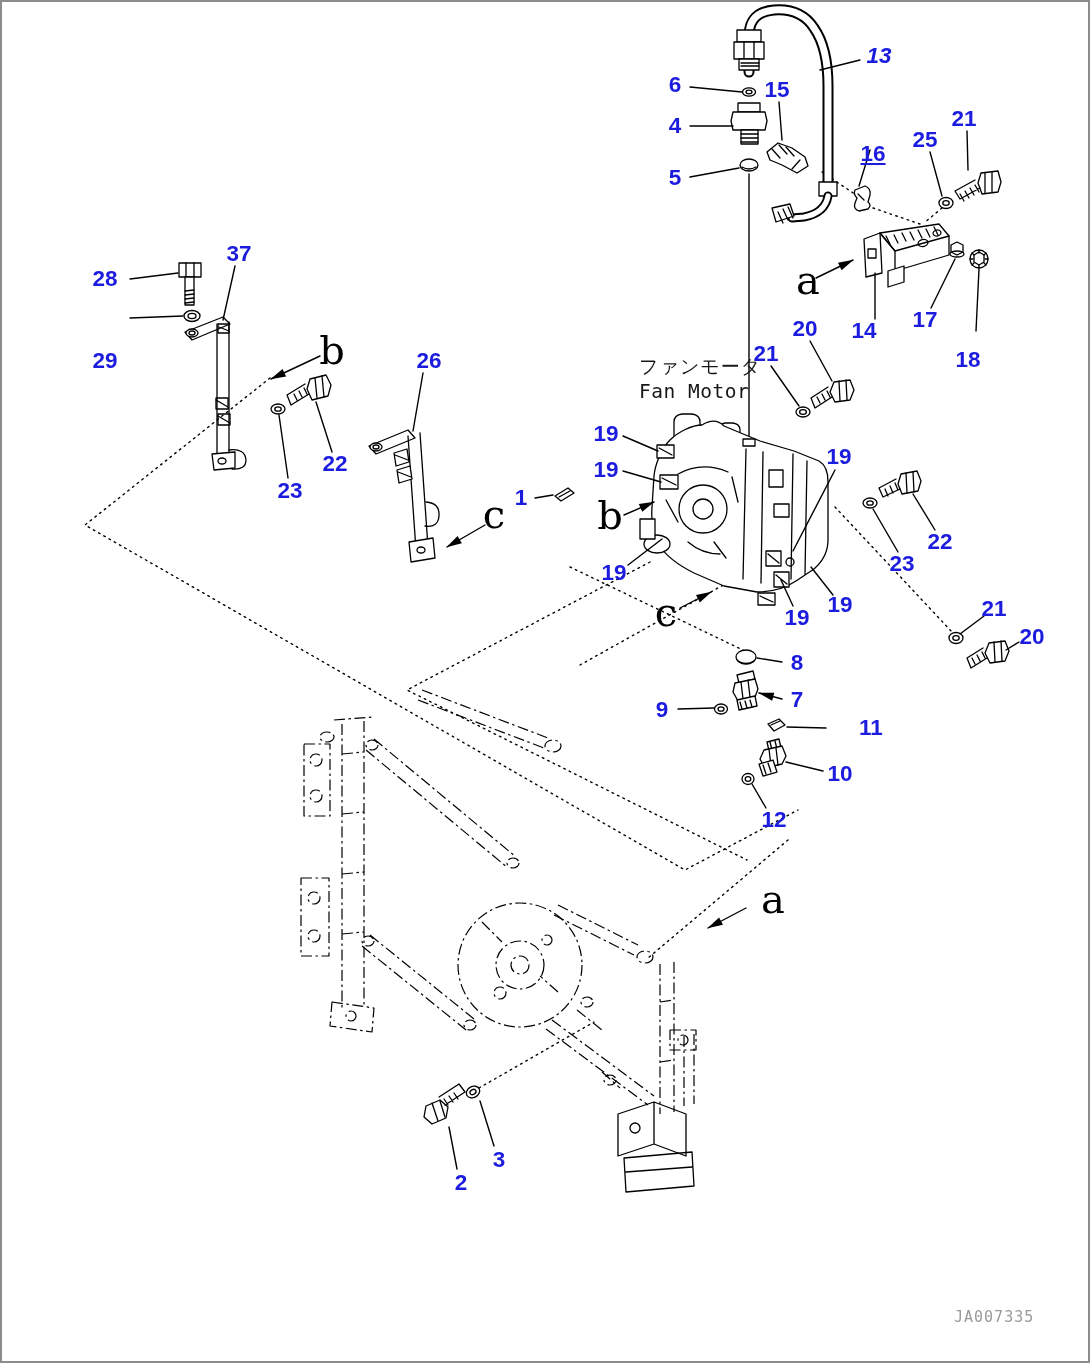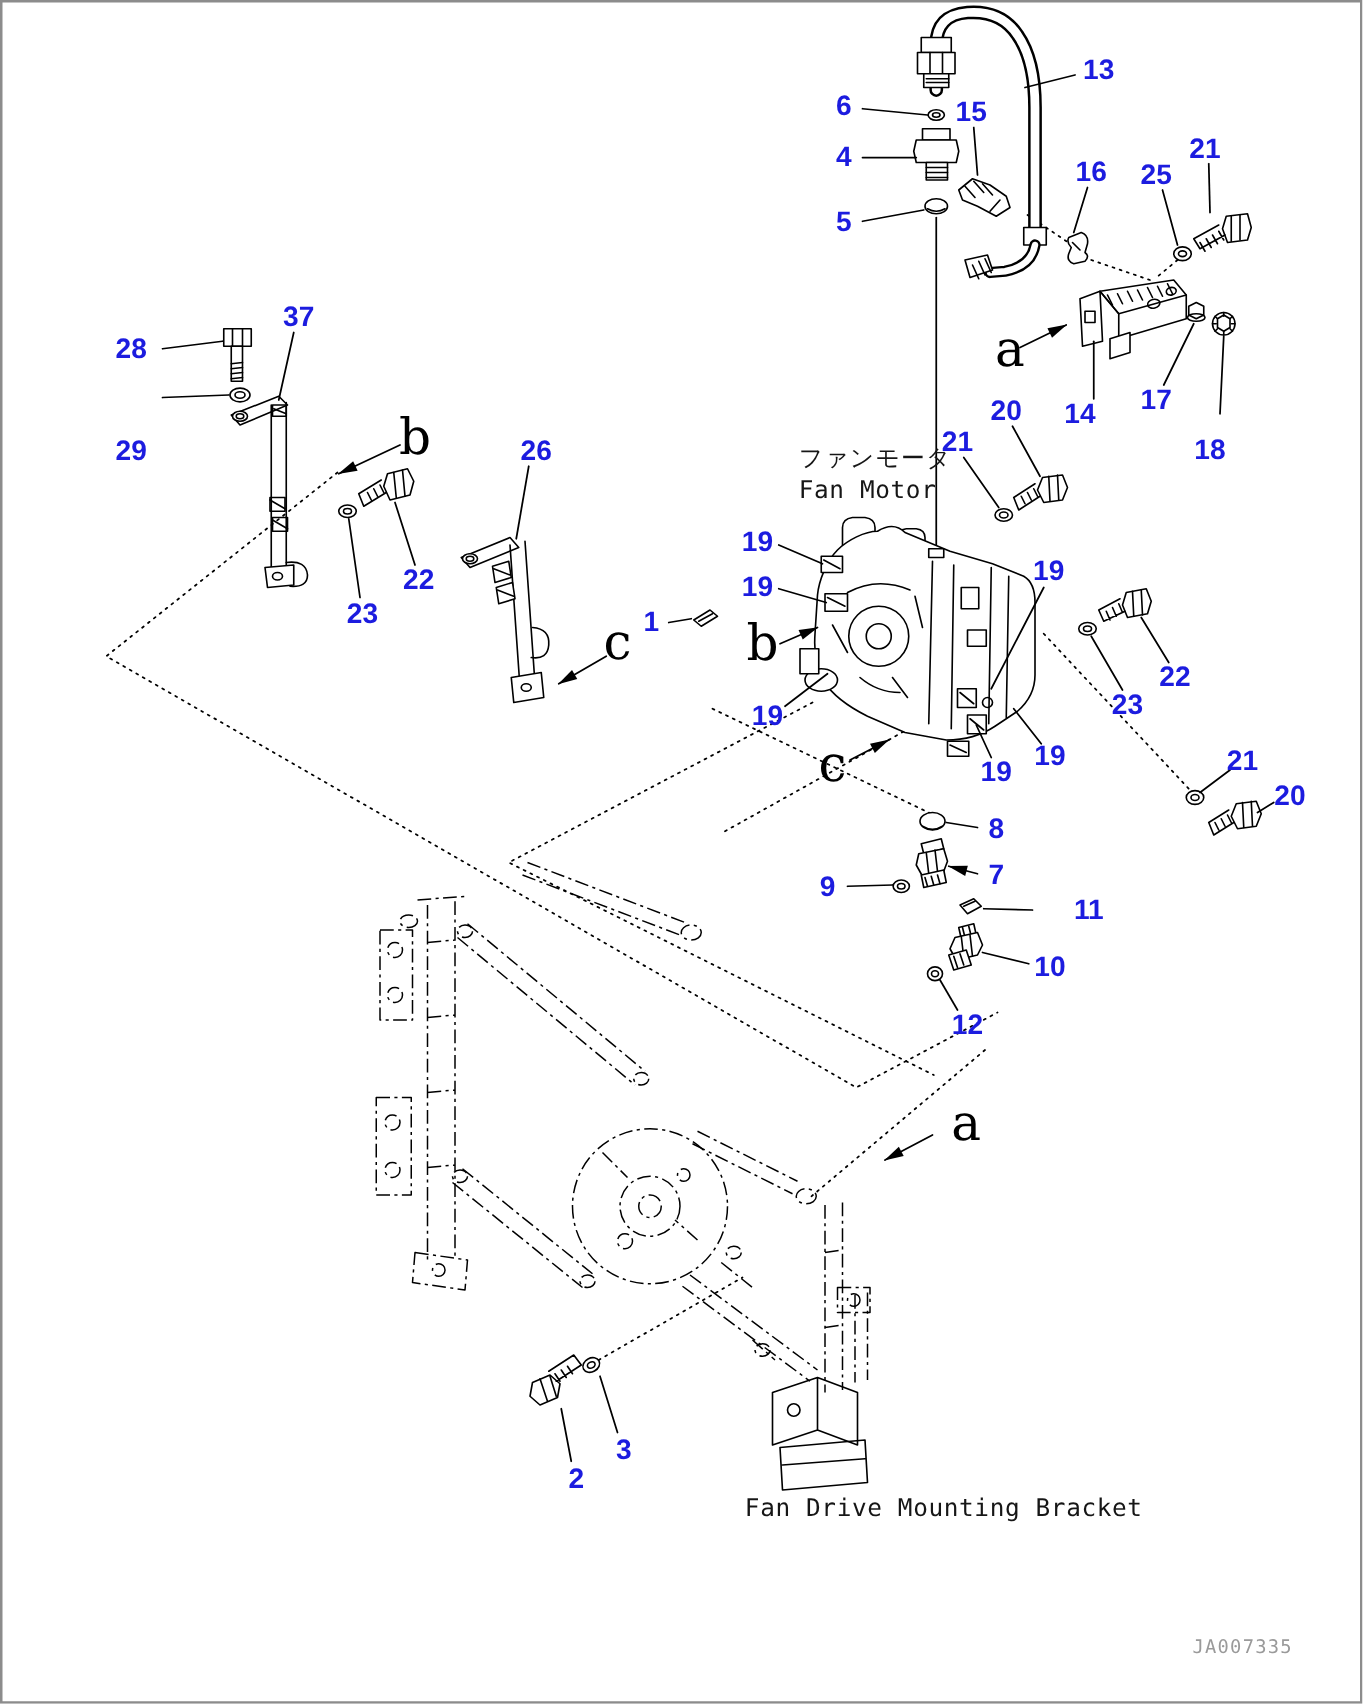--- a/index.html
+++ b/index.html
@@ -361,24 +361,24 @@
       <div class="callout" style="left: 497px; top: 1158px;">3</div>
       <div class="callout" style="left: 673px; top: 124px;">4</div>
       <div class="callout" style="left: 673px; top: 176px;">5</div>
       <div class="callout" style="left: 673px; top: 83px;">6</div>
       <div class="callout" style="left: 795px; top: 698px;">7</div>
       <div class="callout" style="left: 795px; top: 661px;">8</div>
       <div class="callout" style="left: 660px; top: 708px;">9</div>
       <div class="callout" style="left: 838px; top: 772px;">10</div>
       <div class="callout" style="left: 840px; top: 726px; margin-left: 29px;">11</div>
       <div class="callout" style="left: 772px; top: 818px;">12</div>
-      <div class="callout" style="left: 877px; top: 54px;">13</div>
+      <div class="callout" style="left: 877px; top: 54px; font-style: italic;">13</div>
       <div class="callout" style="left: 862px; top: 329px;">14</div>
       <div class="callout" style="left: 775px; top: 88px;">15</div>
-      <div class="callout" style="left: 871px; top: 136px;">16</div>
+      <div class="callout" style="left: 871px; top: 152px; text-decoration: underline;">16</div>
       <div class="callout" style="left: 923px; top: 318px;">17</div>
       <div class="callout" style="left: 966px; top: 358px;">18</div>
       <div class="callout" style="left: 604px; top: 432px;">19</div>
       <div class="callout" style="left: 604px; top: 468px;">19</div>
       <div class="callout" style="left: 612px; top: 571px;">19</div>
       <div class="callout" style="left: 837px; top: 455px;">19</div>
       <div class="callout" style="left: 795px; top: 616px;">19</div>
       <div class="callout" style="left: 838px; top: 603px;">19</div>
       <div class="callout" style="left: 803px; top: 327px;">20</div>
       <div class="callout" style="left: 1030px; top: 635px;">20</div>
@@ -401,18 +401,17 @@
       <div class="view-letter" style="left: 492px; top: 512px;">c</div>
       <div class="view-letter" style="left: 664px; top: 610px;">c</div>
     </div>
 
 <div class="text-block" id="motor-label">
   <div class="jp-line">ファンモータ</div>
   <div class="en-line">Fan Motor</div>
 </div>
 
 <div class="text-block" id="bracket-label">
-  <div class="en-line">Fan Drive Mounting Bracket</div>
 </div>
 
 <div id="drawing-id">JA007335</div>
 
 </div>
 
 </body></html>

